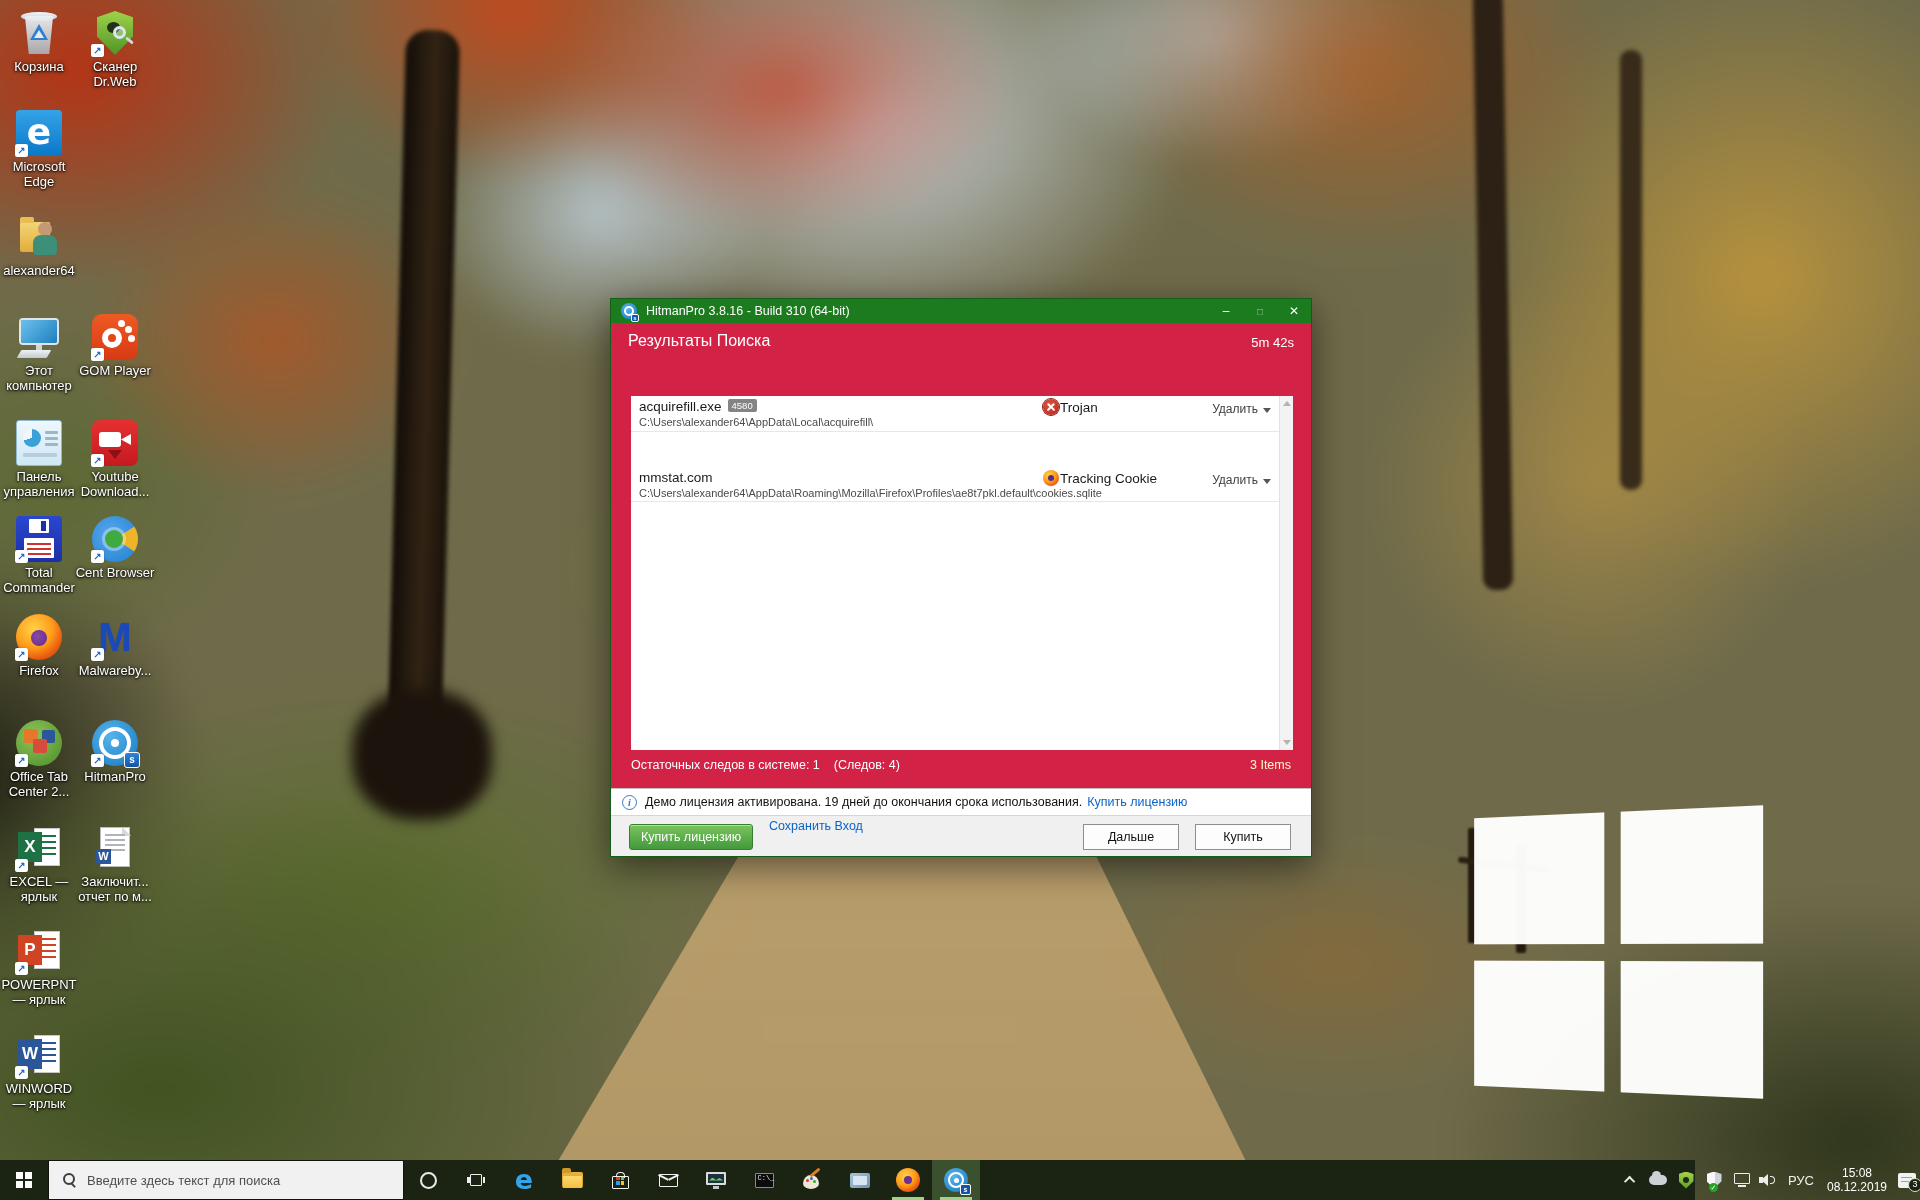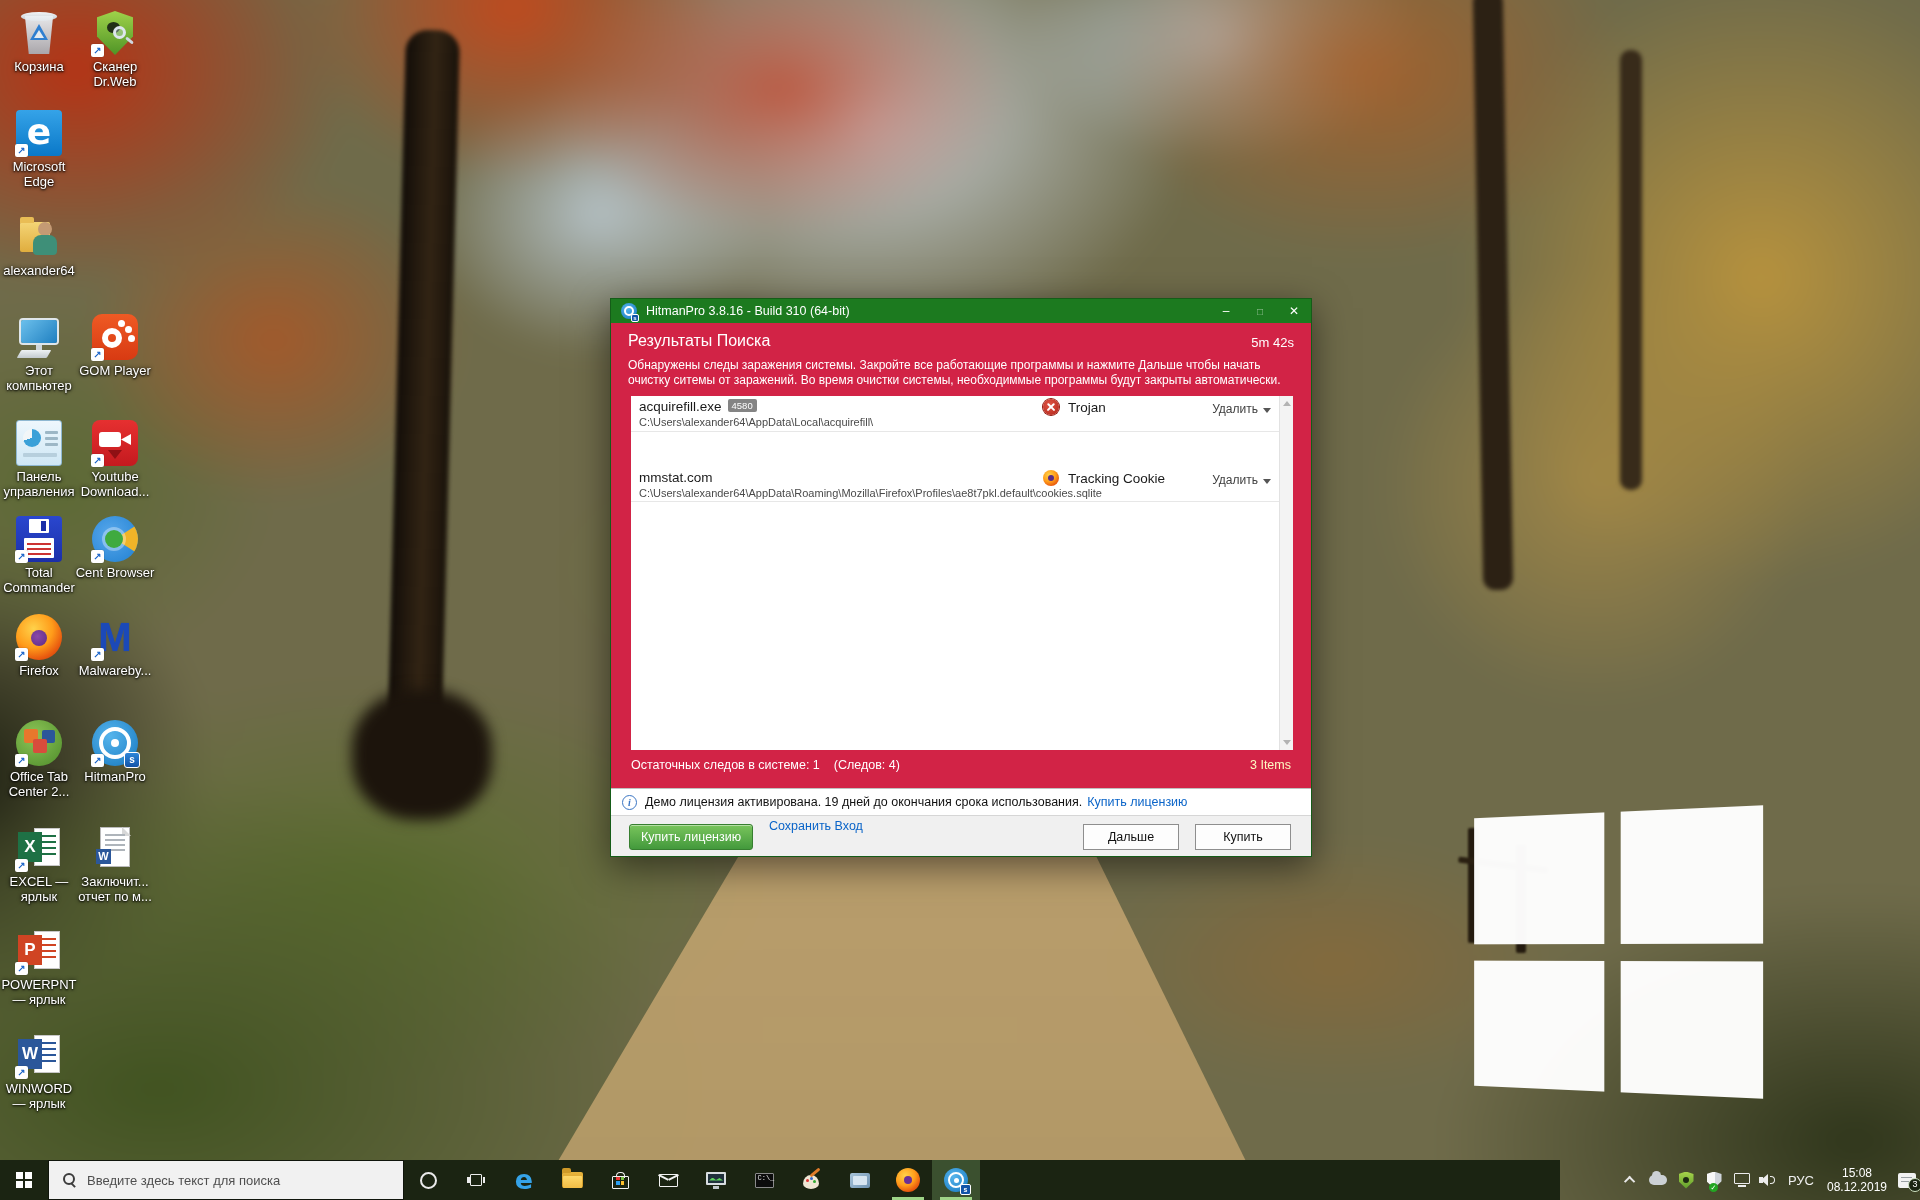--- a/index.html
+++ b/index.html
@@ -152,21 +152,21 @@
 
   .hp-body { position:absolute; left:0; top:27px; right:0; bottom:0; background:#d22346; }
   .hp-h1 { position:absolute; left:17px; top:6px; color:#fff; font-size:16px; font-weight:normal; }
   .hp-timer { position:absolute; right:17px; top:9px; color:#fff; font-size:13px; }
   .hp-desc { position:absolute; left:17px; top:32px; width:672px; color:#fff; font-size:12px; line-height:15px; }
 
   .hp-list { position:absolute; left:20px; top:70px; width:662px; height:354px; background:#fff; }
   .hp-row { position:absolute; left:0; right:14px; border-bottom:1px solid #e7e7e7; height:36px; }
   .hp-row .name { position:absolute; left:8px; top:3px; font-size:13.5px; color:#1a1a1a; white-space:nowrap; }
   .hp-row .badge { display:inline-block; background:#848484; color:#fff; font-size:9.5px; padding:1px 4px; border-radius:2px; margin-left:6px; vertical-align:2px; }
-  .hp-row .type { position:absolute; left:412px; top:3px; font-size:13.5px; color:#1a1a1a; white-space:nowrap; display:flex; align-items:center; gap:9px; }
+  .hp-row .type { position:absolute; left:412px; top:3px; font-size:13.5px; color:#1a1a1a; white-space:nowrap; display:flex; align-items:center; gap:1px; }
   .hp-row .action { position:absolute; right:8px; top:6px; font-size:12px; color:#404040; white-space:nowrap; cursor:pointer; }
   .hp-row .caret { display:inline-block; width:0; height:0; border-left:4px solid transparent; border-right:4px solid transparent; border-top:5px solid #555; margin-left:5px; }
   .hp-row .path { position:absolute; left:8px; top:20px; font-size:11px; color:#4a4a4a; white-space:nowrap; }
 
   .mini { width:16px; height:16px; position:relative; flex:0 0 auto; }
   .mini-trojan { border-radius:50%; background:radial-gradient(circle at 40% 35%, #e05545, #b02318); box-shadow:0 0 0 1px #8f170e; }
   .mini-trojan::before,.mini-trojan::after { content:""; position:absolute; left:3px; top:7px; width:10px; height:2.4px; background:#fff; border-radius:1px; }
   .mini-trojan::before { transform:rotate(45deg); } .mini-trojan::after { transform:rotate(-45deg); }
   .mini-warn { background:linear-gradient(180deg,#f2c14e,#dd9426); clip-path:polygon(50% 0,100% 14%,100% 58%,50% 100%,0 58%,0 14%); }
   .mini-warn::before { content:"!"; position:absolute; inset:0; color:#fff; font-weight:bold; font-size:11px; line-height:15px; text-align:center; }
@@ -189,21 +189,21 @@
   .hp-btnbar { position:absolute; left:0; top:489px; right:0; bottom:0; background:#f0f0f0; border-top:1px solid #d6d6d6; }
   .btn-buy { position:absolute; left:18px; top:8px; width:124px; height:26px; border-radius:3px;
     background:linear-gradient(180deg,#79c55c,#43993c); border:1px solid #377f30;
     box-shadow:inset 0 1px 0 rgba(255,255,255,.45); color:#fff; font-size:12.5px; line-height:24px; text-align:center; cursor:pointer; }
   .lnk-save { position:absolute; left:158px; top:3px; font-size:12.5px; color:#0a64c8; cursor:pointer; }
   .btn-std { position:absolute; top:8px; height:26px; background:#fdfdfd; border:1px solid #8e8e8e; font-size:12.5px; color:#111; line-height:24px; text-align:center; cursor:pointer; }
   .btn-next { left:472px; width:96px; }
   .btn-exit { left:584px; width:96px; }
 
   
-  .taskbar { position:absolute; left:0; bottom:0; width:1560px; height:40px; background:#1b2412; display:block; }
+  .taskbar { position:absolute; left:0; bottom:0; width:1695px; height:40px; background:#1b2412; display:block; }
   .tb-btn { position:absolute; top:0; width:48px; height:40px; display:flex; align-items:center; justify-content:center; cursor:pointer; }
   .start-grid { display:grid; grid-template-columns:7px 7px; grid-template-rows:7px 7px; gap:2px; }
   .start-grid div { background:#fff; }
   .tb-search { position:absolute; left:48px; top:0; width:356px; height:40px; background:#f1f1f1; border:1px solid #10150c; display:flex; align-items:center; }
   .mag { position:relative; width:14px; height:14px; margin:0 10px 0 14px; flex:0 0 auto; }
   .mag::before { content:""; position:absolute; left:0; top:0; width:8px; height:8px; border:2px solid #3c3c3c; border-radius:50%; }
   .mag::after { content:""; position:absolute; left:9px; top:9px; width:2px; height:6px; background:#3c3c3c; transform:rotate(-45deg); }
   .tb-search input { border:none; outline:none; background:transparent; font-size:13px; color:#333; width:280px; font-family:inherit; }
   .tb-search input::placeholder { color:#4f4f4f; opacity:1; }
 
@@ -502,24 +502,20 @@
       </div>
     <div class="hp-title">HitmanPro 3.8.16 - Build 310 (64-bit)</div>
     <div class="win-ctl">–</div>
     <div class="win-ctl max">□</div>
     <div class="win-ctl">✕</div>
   </div>
 
   <div class="hp-body">
     <div class="hp-h1">Результаты Поиска</div>
     <div class="hp-timer">5m 42s</div>
-    <div class="hp-desc">
-      <span>Обнаружены следы заражения системы. Закройте все работающие программы и нажмите Дальше чтобы начать</span><br>
-      <span>очистку ситемы от заражений. Во время очистки системы, необходиммые программы будут закрыты автоматически.</span>
-    </div>
 
     <div class="hp-list">
 
       <div class="hp-row" style="top:0;height:36px;">
         <div class="name"><span>acquirefill.exe</span><span class="badge">4580</span></div>
         <div class="type">
           <span class="mini mini-trojan"></span>
           <span>Trojan</span>
         </div>
         <div class="action"><span>Удалить</span><span class="caret"></span></div>

